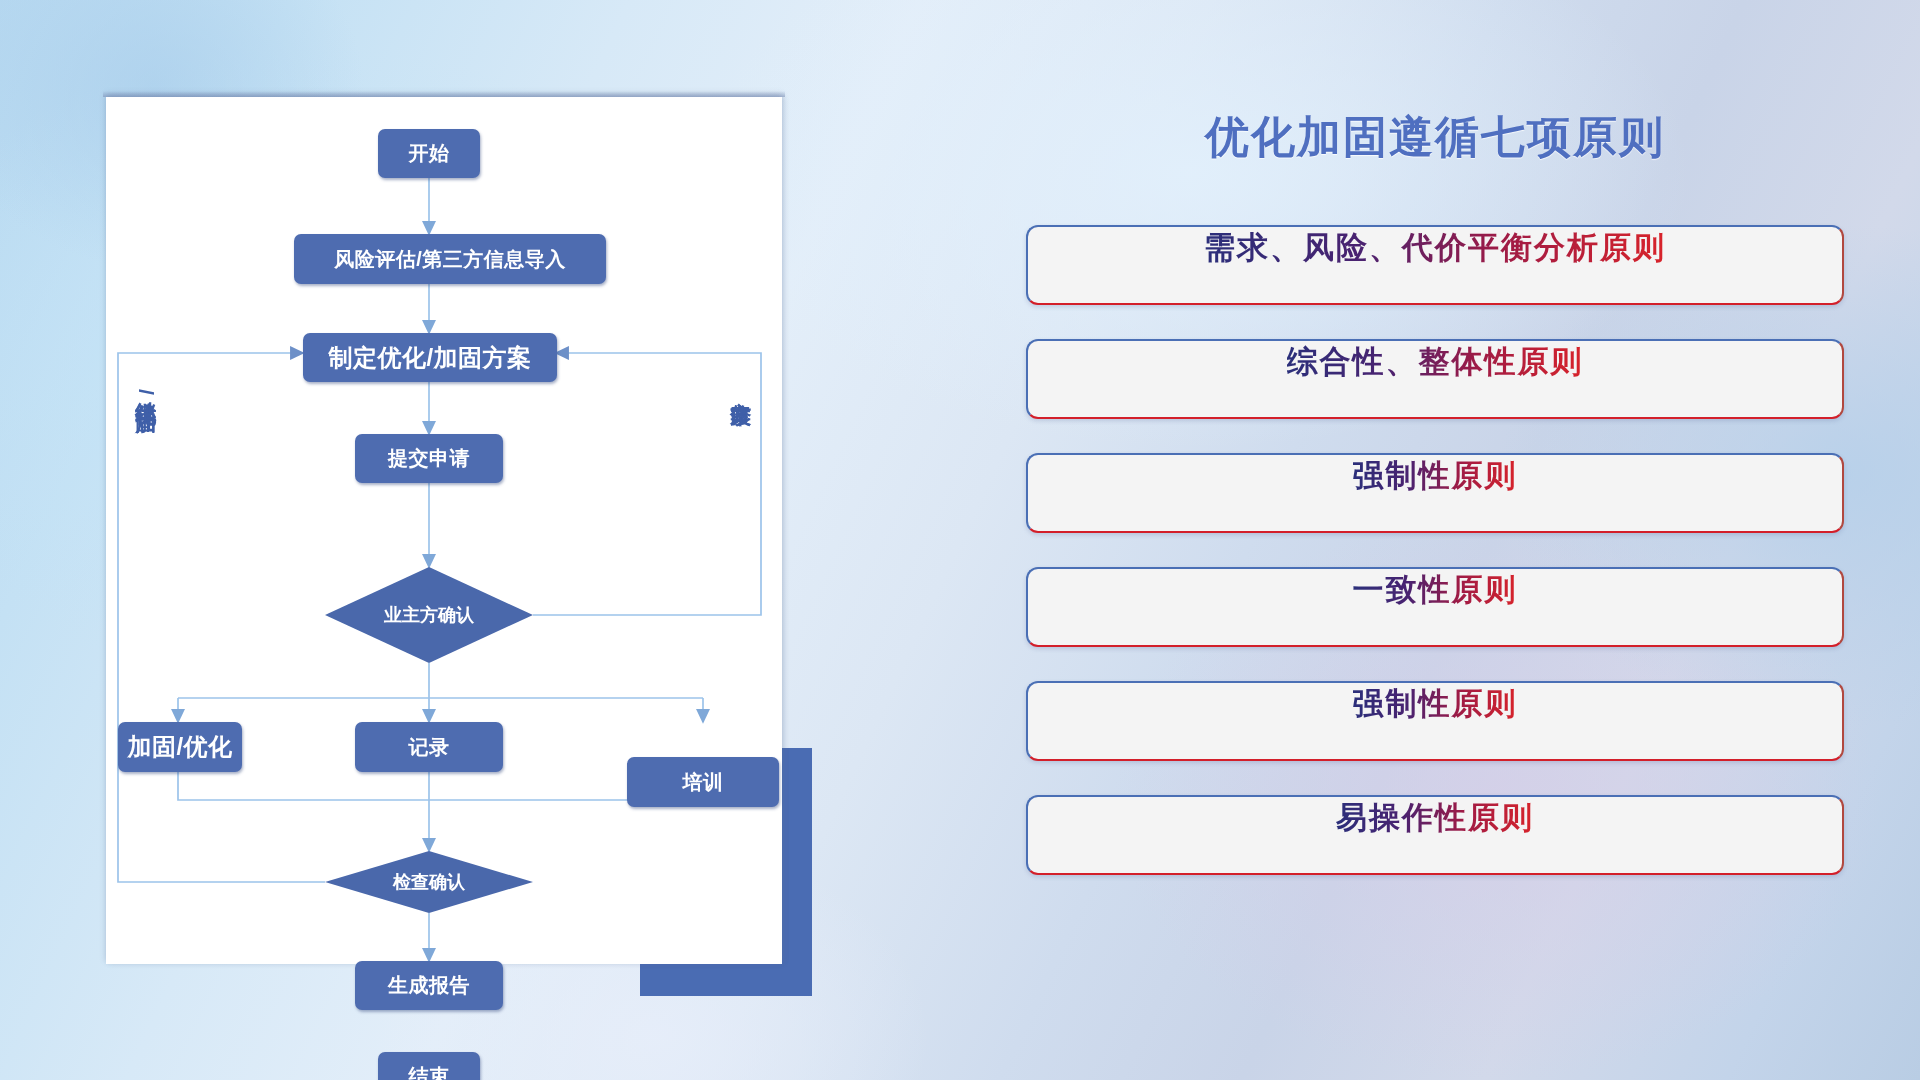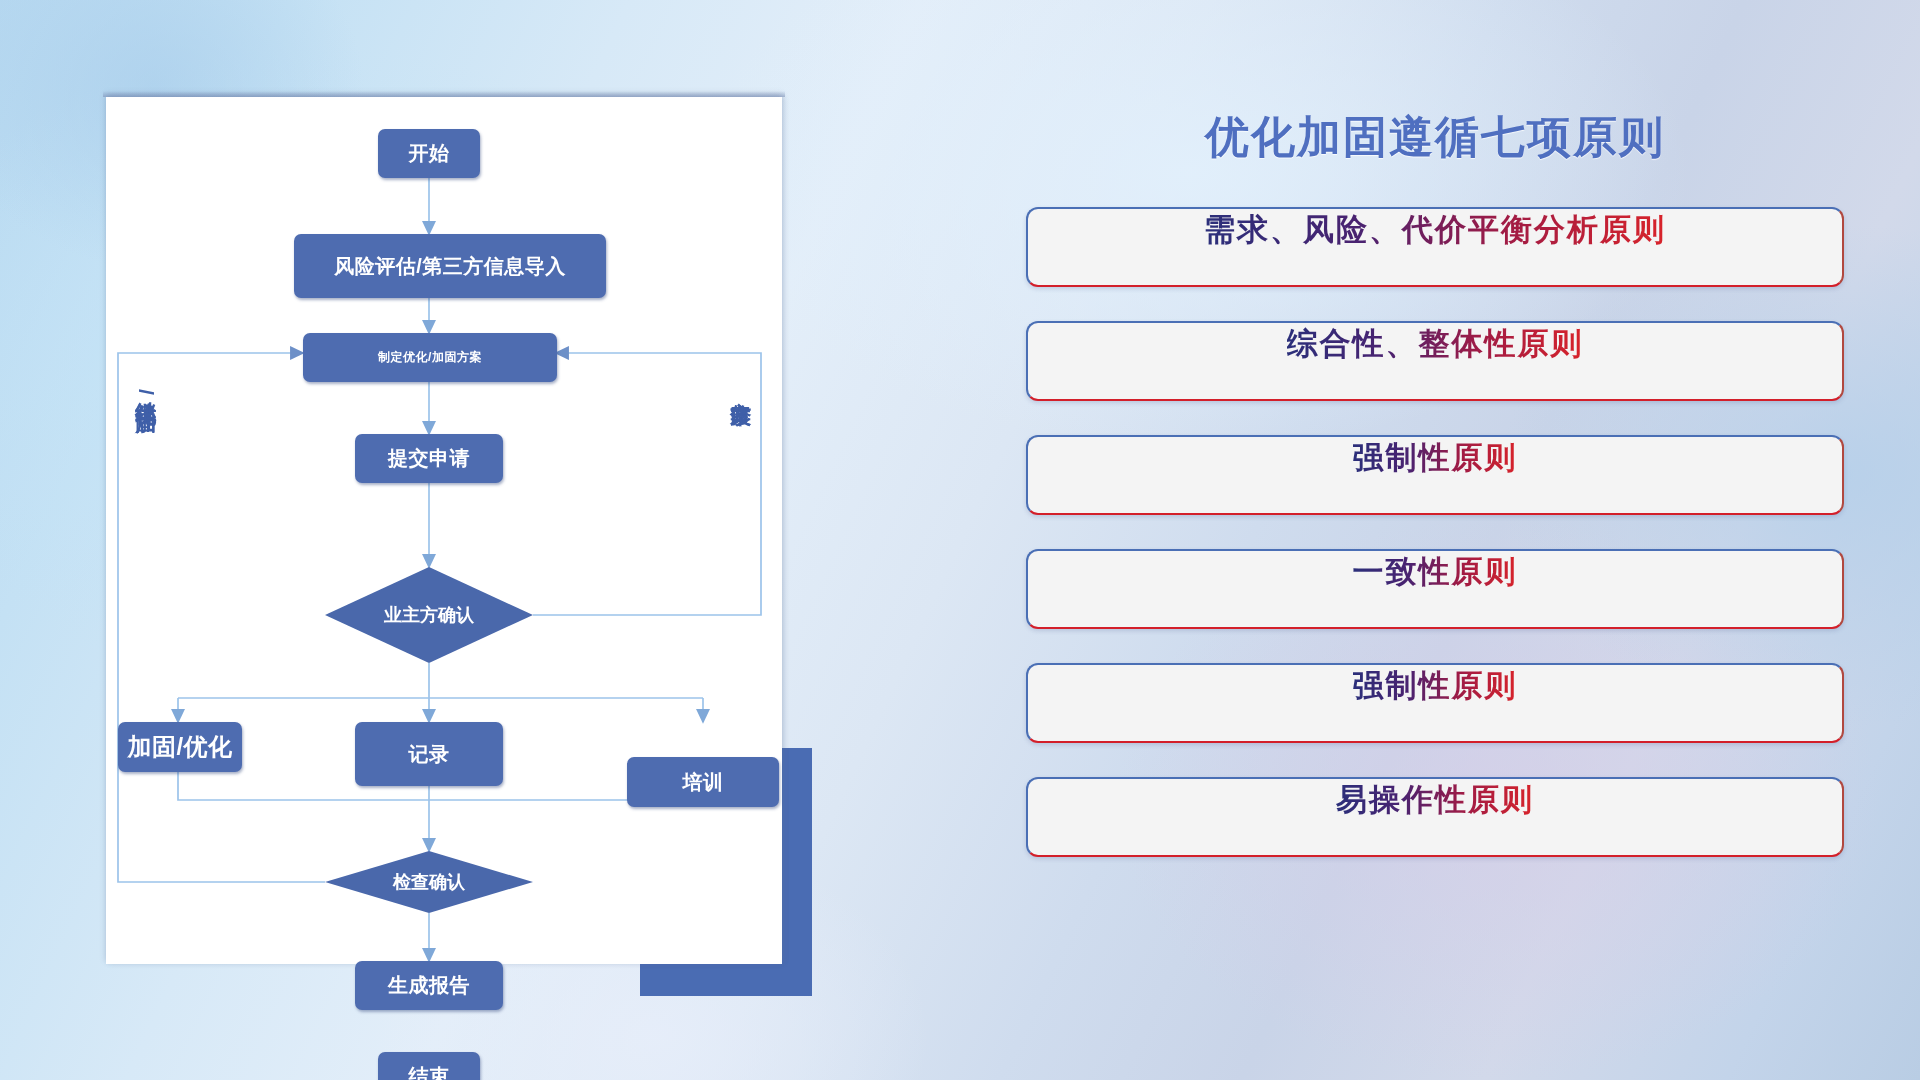--- a/index.html
+++ b/index.html
@@ -78,21 +78,21 @@
     color:#3f5fa8;font-weight:bold;line-height:1.08;
     letter-spacing:1px;
   }
 
   
   #right-panel{position:absolute;left:1010px;top:80px;width:850px;height:940px;z-index:3;}
   #panel-title{
     text-align:center;font-size:44px;font-weight:bold;
     color:#4f6fc0;letter-spacing:2px;
     text-shadow:0 1px 1px rgba(255,255,255,.8);
-    margin:28px 0 40px 0;
+    margin:28px 0 58px 0;
   }
   .principle-card{
     position:relative;
     height:76px;margin:0 16px 34px 16px;
     display:flex;justify-content:center;
     background:#f4f4f4;
     border-radius:12px;
     border-top:2px solid #4a6fb5;
     border-left:2px solid #4a6fb5;
     border-right:2px solid #b1483f;
@@ -160,31 +160,31 @@
       <path d="M219,785 L12,785 L12,256 L197,256" marker-end="url(#arL)"></path>
     </g>
 
     <g stroke="#9cc3ea" stroke-width="1.7" fill="none">
       <path d="M427,518 L655,518 L655,256 L450,256" marker-end="url(#arL)"></path>
     </g>
   </svg>
 
   <div class="node" style="left:272px;top:32px;width:102px;height:49px;font-size:20px;font-family:Liberation Mono, monospace;">开始</div>
 
-  <div class="node" style="left:188px;top:137px;width:312px;height:64px;font-size:20px;">风险评估/第三方信息导入</div>
-
-  <div class="node" style="left:197px;top:236px;width:254px;height:49px;font-size:12px;">制定优化/加固方案</div>
+  <div class="node" style="left:188px;top:137px;width:312px;height:50px;font-size:20px;">风险评估/第三方信息导入</div>
+
+  <div class="node" style="left:197px;top:236px;width:254px;height:49px;font-size:24px;">制定优化/加固方案</div>
 
   <div class="node" style="left:249px;top:337px;width:148px;height:49px;font-size:20px;">提交申请</div>
 
   <div class="diamond" style="left:219px;top:470px;width:208px;height:96px;font-size:18px;">业主方确认</div>
 
   <div class="node" style="left:12px;top:625px;width:124px;height:50px;font-size:24px;">加固/优化</div>
 
-  <div class="node" style="left:249px;top:625px;width:148px;height:64px;font-size:20px;">记录</div>
+  <div class="node" style="left:249px;top:625px;width:148px;height:50px;font-size:20px;">记录</div>
 
   <div class="node" style="left:521px;top:625px;width:152px;height:50px;font-size:20px;margin-top:35px;">培训</div>
 
   <div class="diamond" style="left:219px;top:754px;width:208px;height:62px;font-size:18px;">检查确认</div>
 
   <div class="node" style="left:249px;top:864px;width:148px;height:49px;font-size:20px;">生成报告</div>
 
   <div class="node" style="left:272px;top:955px;width:102px;height:49px;font-size:20px;">结束</div>
 
   <div class="loop-label" style="left:28px;top:288px;font-size:21px;height:170px;">继续优化/加固</div>

